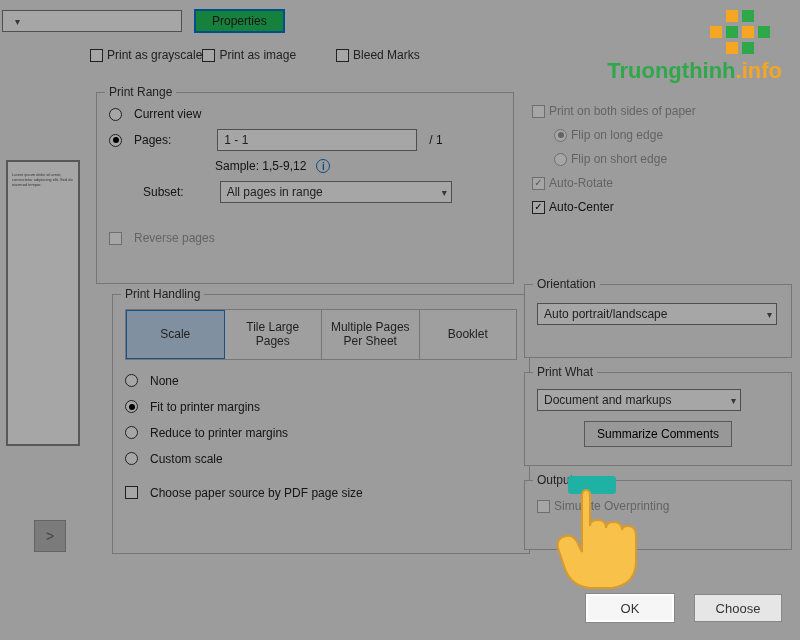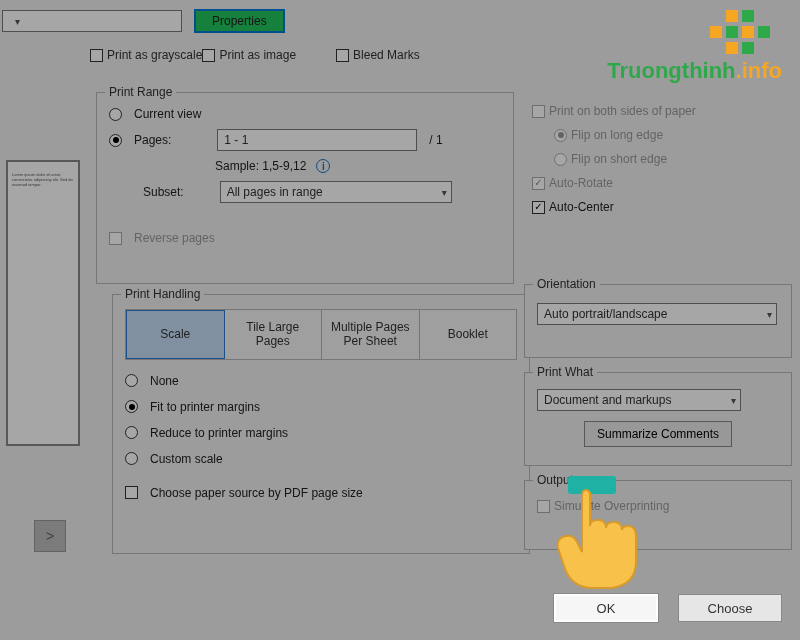--- a/index.html
+++ b/index.html
@@ -135,21 +135,21 @@
     background:#bdbdbd;color:#666;border:1px solid #999;
     display:flex;align-items:center;justify-content:center;font-size:14px;
   }
 
   .ok-cancel{
     position:absolute; bottom:18px; right:18px;
     display:flex; gap:20px; align-items:center;
     z-index: 60;
   }
   .dlg-btn{
-    width:104px;height:28px;border:1px solid #888;background:#e6e6e6;
+    width:88px;height:28px;border:1px solid #888;background:#e6e6e6;
     display:flex;align-items:center;justify-content:center;font-size:13px;
   }
   .ok-highlight{
     border:2px solid #fff; outline:1px solid #888;
     background:#f6f6f6;
   }
 
   .summarize-btn{
     border:1px solid #888;background:#eaeaea;padding:5px 12px;font-size:12px;
   }

